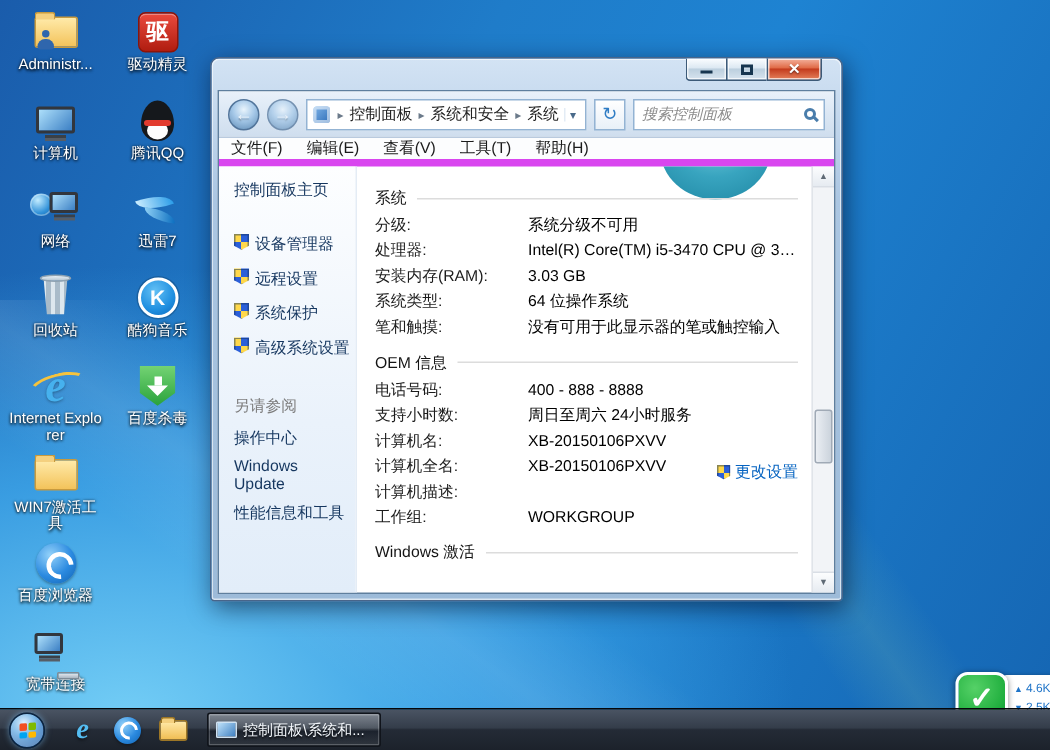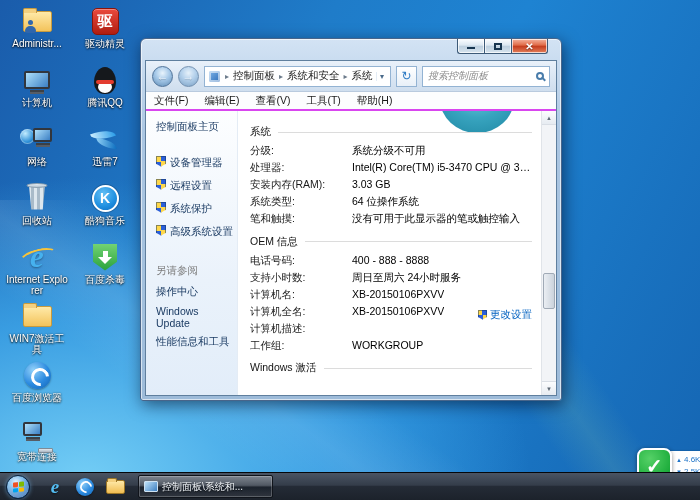--- a/index.html
+++ b/index.html
@@ -98,21 +98,21 @@
   .crumb { white-space:nowrap; padding:0 2px; }
   .csep { color:#6b7a8a; font-size:8px; padding:0 2px; }
   .cspacer { flex:1; }
   .cdrop { color:#4a6a8a; font-size:8px; padding:0 3px; border-left:1px solid #e3ecf5; }
   .refresh { width:21px; height:21px; flex:none; border:1px solid #93b3d3; background:linear-gradient(#fff,#e8f0f8); color:#2f7cc4; font-size:12px; line-height:19px; text-align:center; }
   .searchbox { width:128px; height:21px; flex:none; background:#fff; border:1px solid #93b3d3; display:flex; align-items:center; padding:0 5px; }
   .searchph { flex:1; font-size:10px; font-style:italic; color:#8b8b8b; white-space:nowrap; overflow:hidden; }
   .mag { width:8px; height:8px; border:2px solid #4a7dab; border-radius:50%; position:relative; flex:none; }
   .mag::after { content:''; position:absolute; width:5px; height:2px; background:#4a7dab; transform:rotate(45deg); right:-4px; bottom:-2px; }
 
-  .menubar { height:19px; flex:none; background:#fcfdfe; border-bottom:2px solid #d946ef; display:flex; align-items:center; padding-left:8px; gap:16px; font-size:10.5px; color:#1b1b1b; }
+  .menubar { height:19px; flex:none; background:#fcfdfe; border-bottom:5px solid #d946ef; display:flex; align-items:center; padding-left:8px; gap:16px; font-size:10.5px; color:#1b1b1b; }
 
   .wbody { flex:1; display:flex; min-height:0; }
   .sidebar { width:92px; flex:none; background:linear-gradient(to bottom,#fdfeff,#eaf2fb 60%,#e2edf9); border-right:1px solid #e4ecf5;
     padding:9px 4px 0 10px; display:flex; flex-direction:column; font-size:10.5px; color:#15365f; }
   .sb-home { margin-bottom:17px; }
   .sb-task { display:flex; align-items:flex-start; gap:4px; margin:4.5px 0;font-family:Liberation Mono, monospace; }
   .uacshield { width:10px; height:11px; flex:none;
     background:conic-gradient(#2b5fd9 0 25%, #ffd84a 0 50%, #2b5fd9 0 75%, #ffd84a 0 100%);
     clip-path:polygon(50% 100%, 0 76%, 0 0, 100% 0, 100% 76%); box-shadow:inset 0 0 0 1px rgba(20,50,90,.5); }
   .uacshield.sm { width:9px; height:10px; }
@@ -148,21 +148,21 @@
     background:radial-gradient(circle at 40% 28%, #e2f2ff, #7db9e8 38%, #2a6db5 72%, #123a66);
     box-shadow:inset 0 -4px 6px rgba(255,255,255,.35), 0 0 4px rgba(130,200,255,.55); display:flex; align-items:center; justify-content:center; }
   .flag { width:11px; height:10px; display:grid; grid-template-columns:1fr 1fr; grid-template-rows:1fr 1fr; gap:1px; transform:skewY(-5deg); }
   .flag i { border-radius:1px; }
   .flag i:nth-child(1){background:#f25022;} .flag i:nth-child(2){background:#7fba00;}
   .flag i:nth-child(3){background:#00a4ef;} .flag i:nth-child(4){background:#ffb900;}
   .tbicon { width:30px; height:26px; display:flex; align-items:center; justify-content:center; flex:none; }
   .tb-e { font-family:"Liberation Serif", serif; font-style:italic; font-weight:bold; font-size:19px; color:#54bdf2; text-shadow:0 1px 2px rgba(0,0,0,.5); }
   .tb-folder { position:relative; width:19px; height:14px; background:linear-gradient(#ffe9a8,#f0bd52); border:1px solid #9c7626; border-radius:2px; }
   .tb-folder::before { content:''; position:absolute; top:-3px; left:0; width:8px; height:3px; background:#f4d07f; border:1px solid #9c7626; border-bottom:none; border-radius:2px 2px 0 0; }
-  .taskbtn { margin-left:8px; width:135px; height:23px; border:1px solid #10141b; border-radius:2px; display:flex; align-items:center; gap:4px; padding:0 5px;
+  .taskbtn { margin-left:8px; width:116px; height:23px; border:1px solid #10141b; border-radius:2px; display:flex; align-items:center; gap:4px; padding:0 5px;
     background:linear-gradient(rgba(255,255,255,.30),rgba(255,255,255,.14) 45%,rgba(8,14,24,.28) 55%,rgba(255,255,255,.08));
     box-shadow:inset 0 0 0 1px rgba(255,255,255,.22); color:#f4f8fc; font-size:10px; }
   .taskbtn .mini { width:14px; height:11px; flex:none; border:1px solid #cfe2f2; border-radius:1px; background:linear-gradient(135deg,#bfe2fa,#3e7fc1); }
   .taskbtn .txt { white-space:nowrap; overflow:hidden; text-overflow:ellipsis; text-shadow:0 1px 1px rgba(0,0,0,.7); }
   .tray { margin-left:auto; display:flex; align-items:center; gap:5px; }
   .tr-shield { width:11px; height:12px; clip-path:polygon(0 0,100% 0,100% 70%,50% 100%,0 70%); }
   .tr-green { background:linear-gradient(#74d474,#27a03a); }
   .tr-blue { background:linear-gradient(#85b8ec,#2a62b2); }
   .tr-dot { width:10px; height:10px; border-radius:50%; background:radial-gradient(circle at 35% 30%, #a8ecaa, #2aa23c); }
   .tr-net { width:13px; height:10px; background:#d9e1e9; border-radius:1px; position:relative; box-shadow:inset 0 0 0 2px #8d99a5; }

